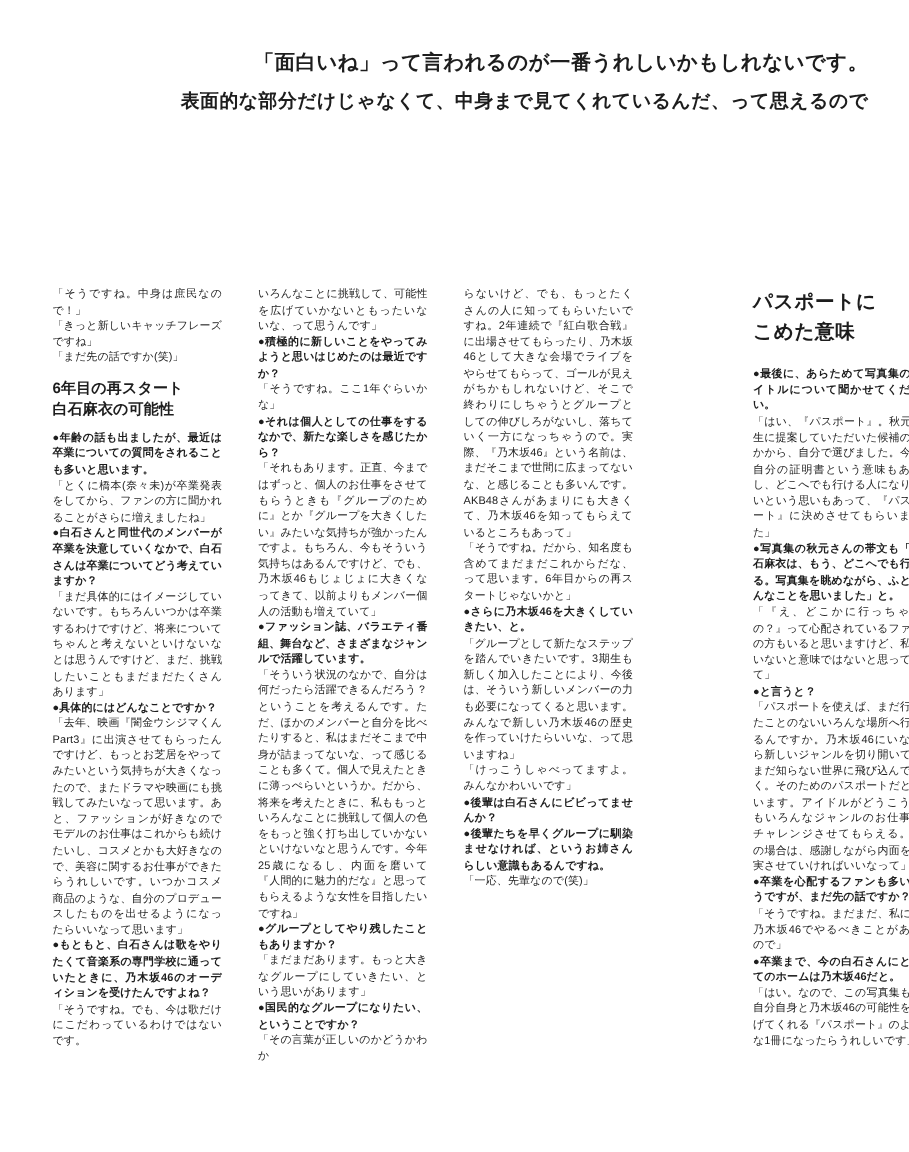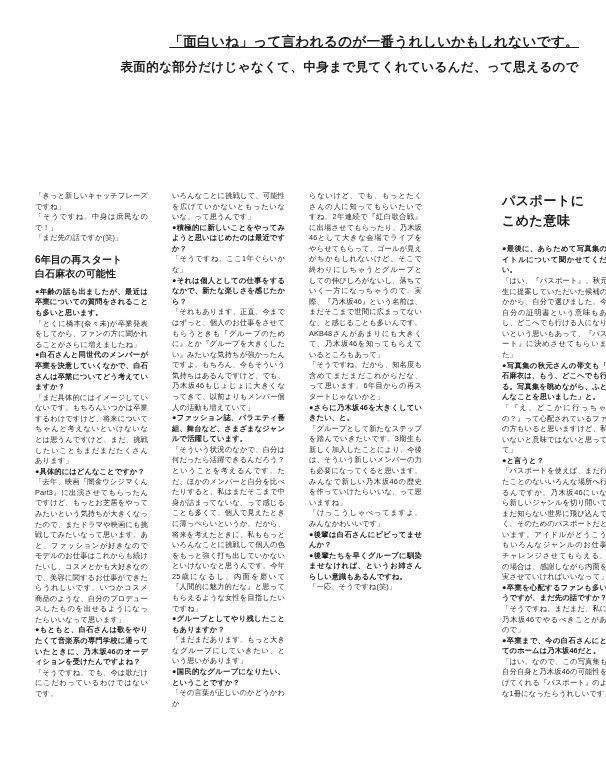--- a/index.html
+++ b/index.html
@@ -12,21 +12,21 @@
     color: #1d1d1d;
     -webkit-font-smoothing: antialiased;
   }
   .headline {
     position: absolute;
     top: 33px; right: 27px;
     text-align: right;
     font-weight: 600;
     letter-spacing: 0.4px;
   }
-  .headline .hl1 { font-size: 13.5px; line-height: 1.4; text-decoration: underline; }
+  .headline .hl1 { font-size: 13.5px; line-height: 1.4; }
   .headline .hl2 { font-size: 12.5px; line-height: 1.4; margin-top: 7px; }
 
   .columns {
     position: absolute;
     top: 191px; left: 35px;
     display: flex;
     align-items: flex-start;
   }
   .col {
     width: 113px;
@@ -59,22 +59,22 @@
 </head>
 <body>
 
 <div class="headline">
   <div class="hl1">「面白いね」って言われるのが一番うれしいかもしれないです。</div>
   <div class="hl2">表面的な部分だけじゃなくて、中身まで見てくれているんだ、って思えるので</div>
 </div>
 
 <div class="columns">
     <div class="col">
+      <p class="a">「そうですね。中身は庶民なので！」</p>
       <p class="a">「きっと新しいキャッチフレーズですね」</p>
-      <p class="a">「そうですね。中身は庶民なので！」</p>
       <p class="a">「まだ先の話ですか(笑)」</p>
       <div class="h2">
         <div>6年目の再スタート</div>
         <div>白石麻衣の可能性</div>
       </div>
       <p class="q">●年齢の話も出ましたが、最近は卒業についての質問をされることも多いと思います。</p>
       <p class="a">「とくに橋本(奈々未)が卒業発表をしてから、ファンの方に聞かれることがさらに増えましたね」</p>
       <p class="q">●白石さんと同世代のメンバーが卒業を決意していくなかで、白石さんは卒業についてどう考えていますか？</p>
       <p class="a">「まだ具体的にはイメージしていないです。もちろんいつかは卒業するわけですけど、将来についてちゃんと考えないといけないなとは思うんですけど、まだ、挑戦したいこともまだまだたくさんあります」</p>
       <p class="q">●具体的にはどんなことですか？</p>
@@ -96,21 +96,21 @@
       <p class="a">「その言葉が正しいのかどうかわか</p>
     </div>
     <div class="col">
       <p class="a">らないけど、でも、もっとたくさんの人に知ってもらいたいですね。2年連続で『紅白歌合戦』に出場させてもらったり、乃木坂46として大きな会場でライブをやらせてもらって、ゴールが見えがちかもしれないけど、そこで終わりにしちゃうとグループとしての伸びしろがないし、落ちていく一方になっちゃうので。実際、『乃木坂46』という名前は、まだそこまで世間に広まってないな、と感じることも多いんです。AKB48さんがあまりにも大きくて、乃木坂46を知ってもらえているところもあって」</p>
       <p class="a">「そうですね。だから、知名度も含めてまだまだこれからだな、って思います。6年目からの再スタートじゃないかと」</p>
       <p class="q">●さらに乃木坂46を大きくしていきたい、と。</p>
       <p class="a">「グループとして新たなステップを踏んでいきたいです。3期生も新しく加入したことにより、今後は、そういう新しいメンバーの力も必要になってくると思います。みんなで新しい乃木坂46の歴史を作っていけたらいいな、って思いますね」</p>
       <p class="a">「けっこうしゃべってますよ。みんなかわいいです」</p>
       <p class="q">●後輩は白石さんにビビってませんか？</p>
       <p class="q">●後輩たちを早くグループに馴染ませなければ、というお姉さんらしい意識もあるんですね。</p>
-      <p class="a">「一応、そうですね(笑)」</p>
+      <p class="a">「一応、先輩なので(笑)」</p>
     </div>
     <div class="col last">
       <div class="h1col">
         <div>パスポートに</div>
         <div>こめた意味</div>
       </div>
       <p class="q">●最後に、あらためて写真集のタイトルについて聞かせてください。</p>
       <p class="a">「はい、『パスポート』。秋元先生に提案していただいた候補のなかから、自分で選びました。今の自分の証明書という意味もあるし、どこへでも行ける人になりたいという思いもあって、『パスポート』に決めさせてもらいました」</p>
       <p class="q">●写真集の秋元さんの帯文も「白石麻衣は、もう、どこへでも行ける。写真集を眺めながら、ふとそんなことを思いました」と。</p>
       <p class="a">「『え、どこかに行っちゃうの？』って心配されているファンの方もいると思いますけど、私はいないと意味ではないと思っていて」</p>

